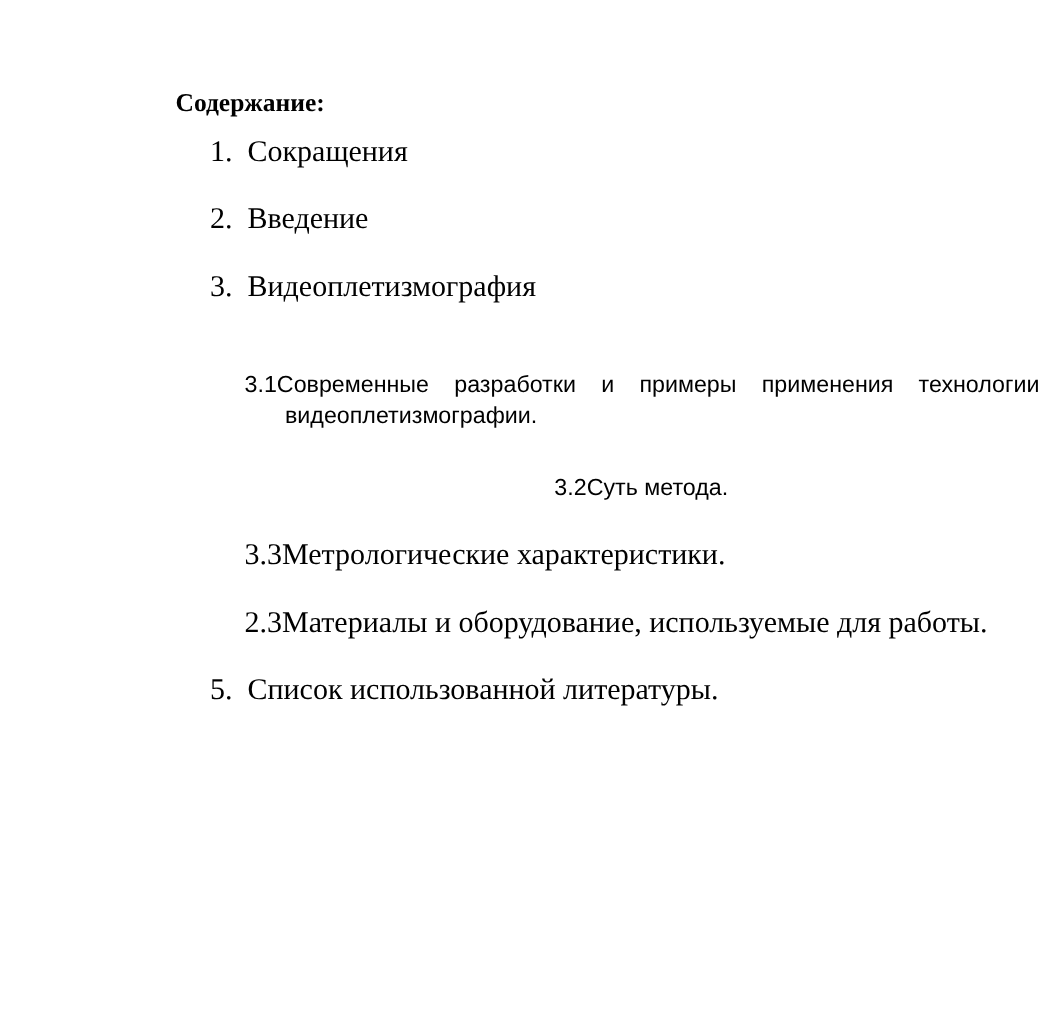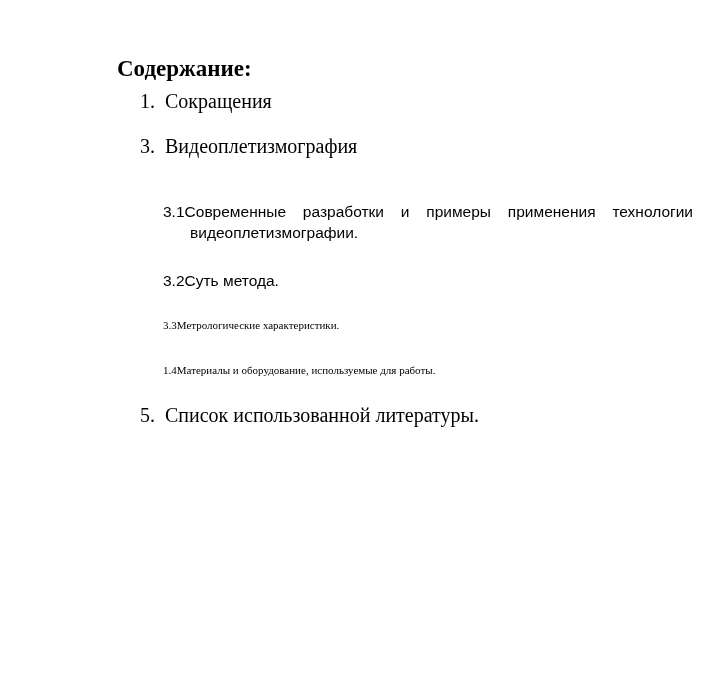--- a/index.html
+++ b/index.html
@@ -16,21 +16,21 @@
     overflow: hidden;
     box-sizing: border-box;
     padding: 58px 16px 0 117px;
   }
   .serif { font-family: "Liberation Serif", "DejaVu Serif", serif; }
   .sans  { font-family: "Liberation Sans", "DejaVu Sans", sans-serif; }
 
   .heading {
     font-family: "Liberation Serif", "DejaVu Serif", serif;
     font-weight: bold;
-    font-size: 23px;
+    font-size: 17px;
     line-height: 22px;
     margin: 0 0 11px 0;
   }
 
   
   .item {
     font-size: 20px;
     line-height: 21px;
     padding-left: 23px;
     margin-bottom: 24px;
@@ -39,26 +39,27 @@
   .item .num {
     display: inline-block;
     width: 25px;
   }
   .item-3 { margin-bottom: 41px; }
 
   
   .sub {
     padding-left: 46px;
     margin-bottom: 24px;
-    font-size: 11px;
+    font-size: 20px;
     line-height: 21px;
     white-space: nowrap;
   }
   .sub.sans-item {
     font-size: 15.5px;
+    text-align: center;
   }
 
   
   .sub31 {
     padding-left: 46px;
     margin-bottom: 27px;
     font-size: 15.5px;
     line-height: 21px;
   }
   .sub31 .line1 {
@@ -77,40 +78,43 @@
 <body>
 
 <div class="page">
 
   <h1 class="heading">Содержание:</h1>
 
   <div class="item serif">
     <span class="num">1.</span><span>Сокращения</span>
   </div>
 
+  <div class="item serif">
+    <span class="num">2.</span><span>Введение</span>
+  </div>
 
   <div class="item item-3 serif">
     <span class="num">3.</span><span>Видеоплетизмография</span>
   </div>
 
   <div class="sub31 sans">
     <div class="line1"><span>3.1</span><span>Современные разработки и примеры применения технологии</span></div>
     <div class="line2">видеоплетизмографии.</div>
   </div>
 
   <div class="sub sans sans-item">
     <span>3.2</span><span>Суть метода.</span>
   </div>
 
   <div class="sub serif">
     <span>3.3</span><span>Метрологические характеристики.</span>
   </div>
 
   <div class="sub serif">
-    <span>1.4</span><span>Материалы и оборудование, используемые для работы.</span>
+    <span>2.3</span><span>Материалы и оборудование, используемые для работы.</span>
   </div>
 
 
 
   <div class="item serif">
     <span class="num">5.</span><span>Список использованной литературы.</span>
   </div>
 
 </div>
 

